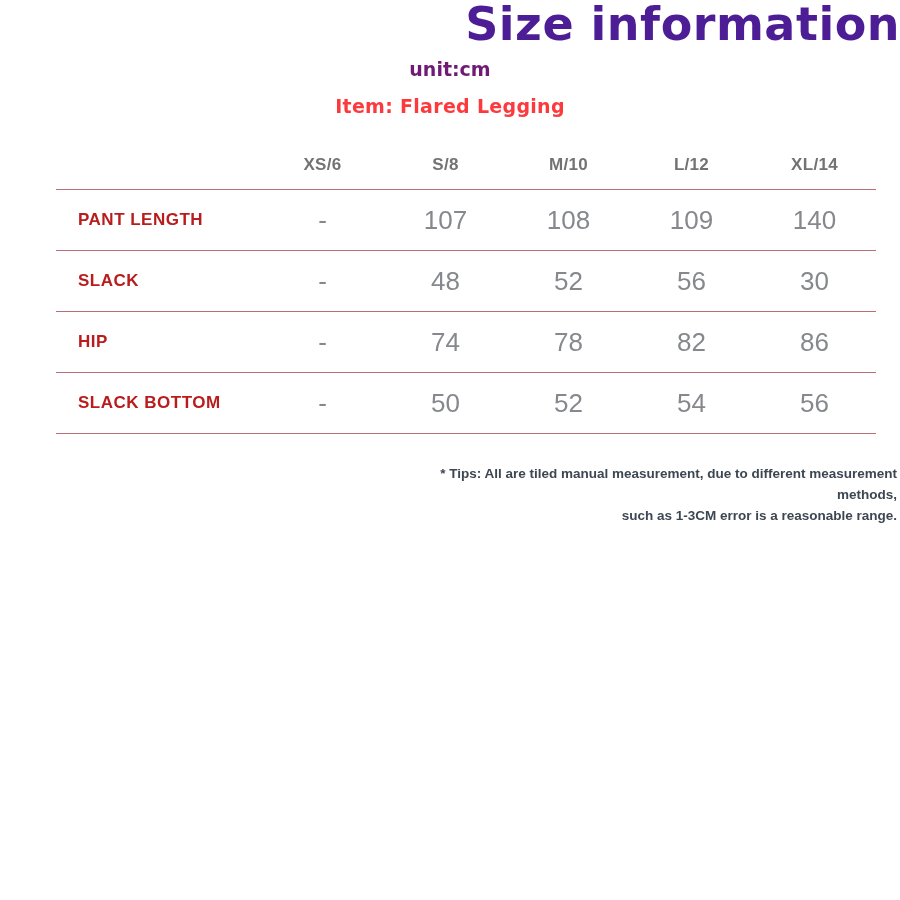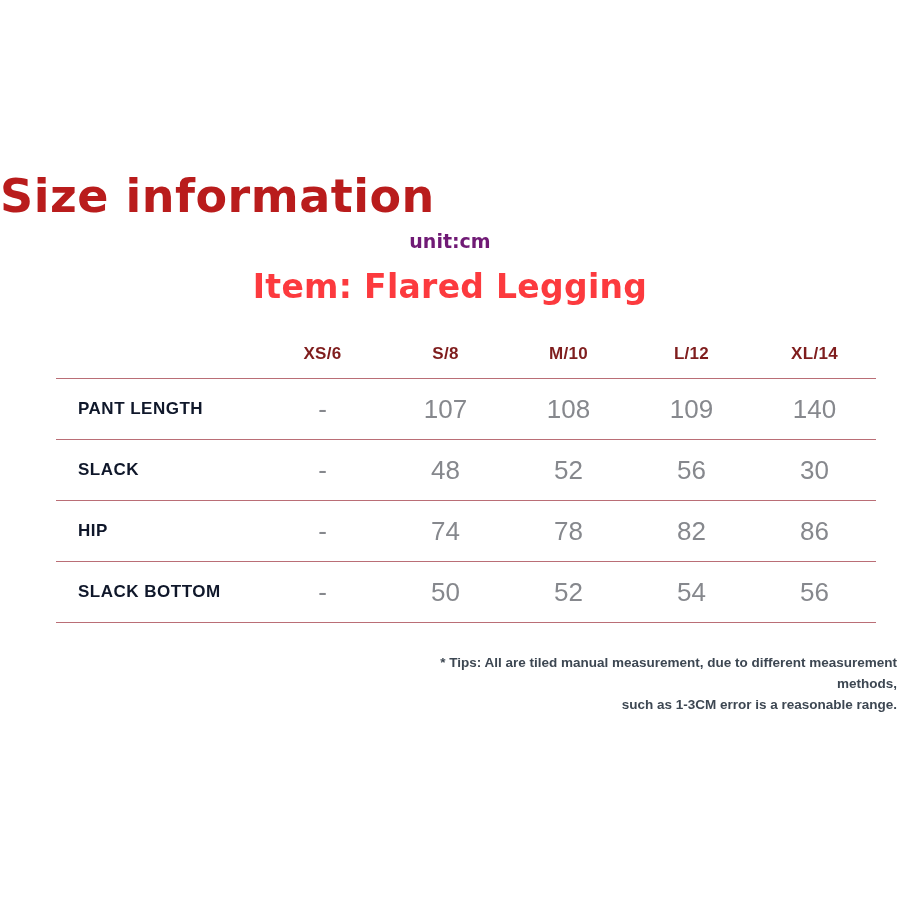--- a/index.html
+++ b/index.html
@@ -10,63 +10,62 @@
   .page {
     position: relative;
     width: 900px;
     height: 900px;
     background: #ffffff;
     font-family: "Liberation Sans", sans-serif;
     overflow: hidden;
   }
   .page-title {
     margin: 0;
-    padding-top: 172px;
-    text-align: left;
+    text-align: right;
     font-family: "DejaVu Sans", sans-serif;
     font-weight: 700;
     font-size: 46px;
     line-height: 1.05;
     letter-spacing: 0.5px;
-    color: #b91c1c;
+    color: #4c1d95;
   }
   .unit-note {
     margin-top: 10px;
     text-align: center;
     font-family: "DejaVu Sans", sans-serif;
     font-weight: 600;
     font-size: 19px;
     color: #701a75;
   }
   .item-title {
     margin-top: 15px;
     text-align: center;
     font-family: "DejaVu Sans", sans-serif;
     font-weight: 800;
-    font-size: 33px;
+    font-size: 19px;
     letter-spacing: 0.3px;
     color: #fc3a3e;
   }
   table.size-table {
     border-collapse: collapse;
     table-layout: fixed;
     width: 820px;
     margin: 24px 0 0 56px;
   }
   .size-table col.c-label { width: 25%; }
   .size-table col.c-size  { width: 15%; }
   .size-table thead th {
     height: 48px;
     padding: 0;
     vertical-align: middle;
     text-align: center;
     font-size: 17px;
     font-weight: 700;
     letter-spacing: 0.3px;
-    color: #7f1d1d;
+    color: #737373;
   }
   .size-table tbody tr {
     border-top: 1.5px solid #ba6e76;
   }
   .size-table tbody tr:last-child {
     border-bottom: 1.5px solid #ba6e76;
   }
   .size-table tbody td {
     height: 60px;
     padding: 0;
@@ -75,21 +74,21 @@
     font-size: 26px;
     font-weight: 400;
     color: #86888d;
   }
   .size-table tbody td.row-label {
     text-align: left;
     padding-left: 22px;
     font-size: 17px;
     font-weight: 700;
     letter-spacing: 0.5px;
-    color: #0f172a;
+    color: #b91c1c;
   }
   .tips {
     margin: 30px 0 0 397px;
     width: 500px;
     font-size: 13.5px;
     font-weight: 700;
     line-height: 1.55;
     color: #3d4752;
     text-align: right;
   }

